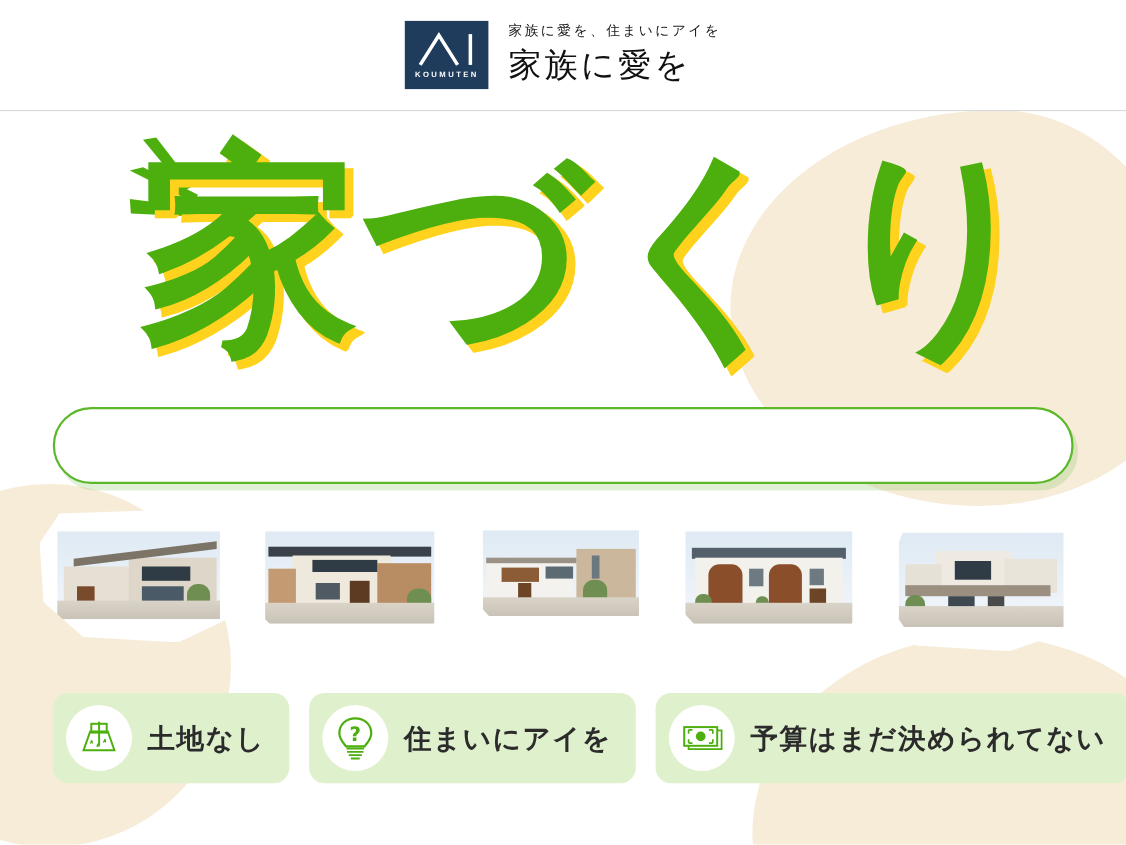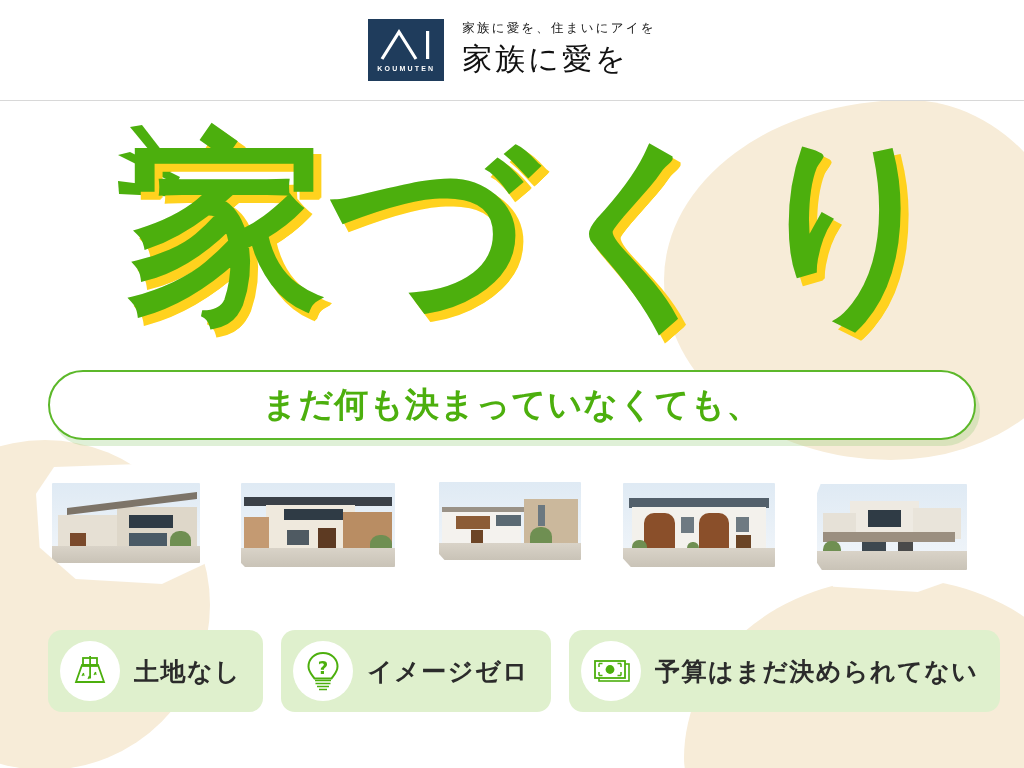--- a/index.html
+++ b/index.html
@@ -201,21 +201,20 @@
       <polygon points="0,34 12,31 62,56 58,63" fill="#4caf0d"></polygon>
       <polygon points="1,73 0,60 64,68 63,76" fill="#4caf0d"></polygon>
     </svg>
     <div id="headline">
       <div id="headline-text">家づくり</div>
     </div>
   </div>
 
   <div id="pill">
     <div id="pill-text">
-      <span class="pill-seg">まだ何も決まっていなくても、</span>
     </div>
   </div>
 
   <div id="photos">
 
     <div class="photo" id="photo-1">
       <div class="frame">
         <div class="shot">
           <div class="sky"></div>
           <div class="bld" style="left:4%;top:40%;width:46%;height:46%;background:#e6e0d4;"></div>
@@ -316,21 +315,21 @@
     </div>
 
     <div class="badge">
       <div class="badge-icon">
         <svg width="36" height="42" viewBox="0 0 36 42" aria-hidden="true">
           <path d="M18 3 C9 3 3.5 9.5 3.5 16.5 C3.5 22 7.5 25.5 9.5 28.5 L26.5 28.5 C28.5 25.5 32.5 22 32.5 16.5 C32.5 9.5 27 3 18 3 Z" fill="none" stroke="#4caf0d" stroke-width="2"></path>
           <path d="M10 30.5 L26 30.5 M10.5 33.5 L25.5 33.5 M12 36.5 L24 36.5 M14 39.5 L22 39.5" stroke="#4caf0d" stroke-width="1.7" fill="none"></path>
           <text x="18" y="24" text-anchor="middle" font-family="DejaVu Sans, sans-serif" font-size="18" font-weight="bold" fill="#4caf0d">?</text>
         </svg>
       </div>
-      <div class="badge-label">イメージゼロ</div>
+      <div class="badge-label">住まいにアイを</div>
     </div>
 
     <div class="badge">
       <div class="badge-icon">
         <svg width="44" height="30" viewBox="0 0 44 30" aria-hidden="true">
           <rect x="10" y="8" width="30" height="17" fill="none" stroke="#4caf0d" stroke-width="1.6"></rect>
           <rect x="6" y="5" width="30" height="17" fill="#ffffff" stroke="#4caf0d" stroke-width="1.8"></rect>
           <circle cx="21" cy="13.5" r="4.4" fill="#4caf0d"></circle>
           <path d="M10 7.5 L10 11 M10 7.5 L13.5 7.5" stroke="#4caf0d" stroke-width="1.5" fill="none"></path>
           <path d="M32 7.5 L32 11 M32 7.5 L28.5 7.5" stroke="#4caf0d" stroke-width="1.5" fill="none"></path>

